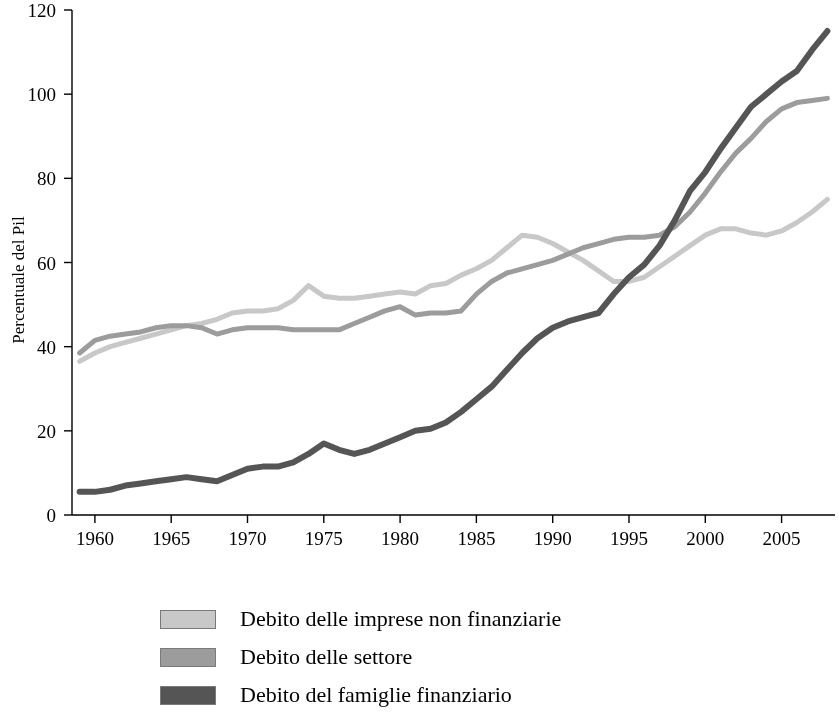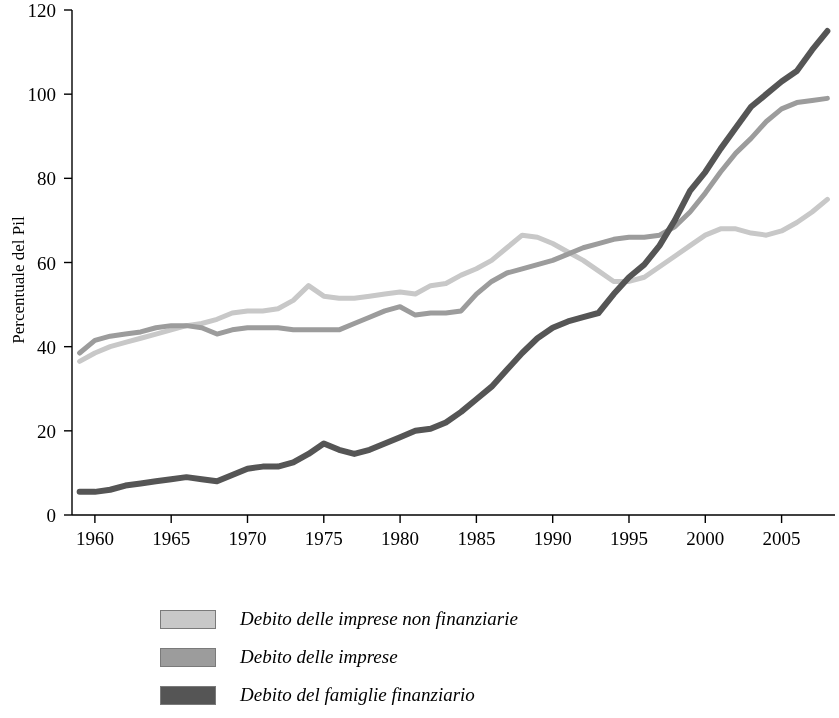--- a/index.html
+++ b/index.html
@@ -53,24 +53,23 @@
   .legend-swatch {
     width: 56px;
     height: 19px;
     border: 1px solid #7a7a7a;
     box-sizing: border-box;
     flex: 0 0 auto;
   }
   .legend-label {
     margin-left: 24px;
     font-family: "Liberation Serif", serif;
-    font-size: 19px;
+    font-size: 22px;
     color: #000000;
     white-space: nowrap;
-    font-style: italic;
   }
 </style>
 </head>
 <body>
 
 <div id="page">
 
   <div id="chart-area">
     <svg id="chart-svg" width="839" height="570" viewBox="0 0 839 570">
 
@@ -125,21 +124,21 @@
     </svg>
   </div>
 
   <div id="legend">
     <div class="legend-row">
       <span class="legend-swatch" style="background: rgb(200, 200, 200);"></span>
       <span class="legend-label">Debito delle imprese non finanziarie</span>
     </div>
     <div class="legend-row">
       <span class="legend-swatch" style="background: rgb(156, 156, 156);"></span>
-      <span class="legend-label">Debito delle imprese</span>
+      <span class="legend-label">Debito delle settore</span>
     </div>
     <div class="legend-row">
       <span class="legend-swatch" style="background: rgb(85, 85, 85);"></span>
       <span class="legend-label">Debito del famiglie finanziario</span>
     </div>
   </div>
 
 </div>
 
 </body></html>

